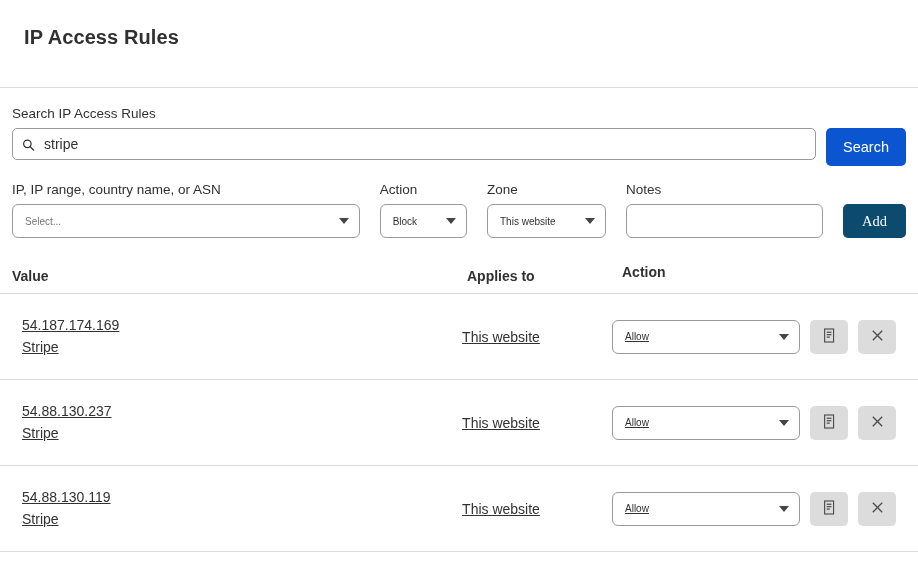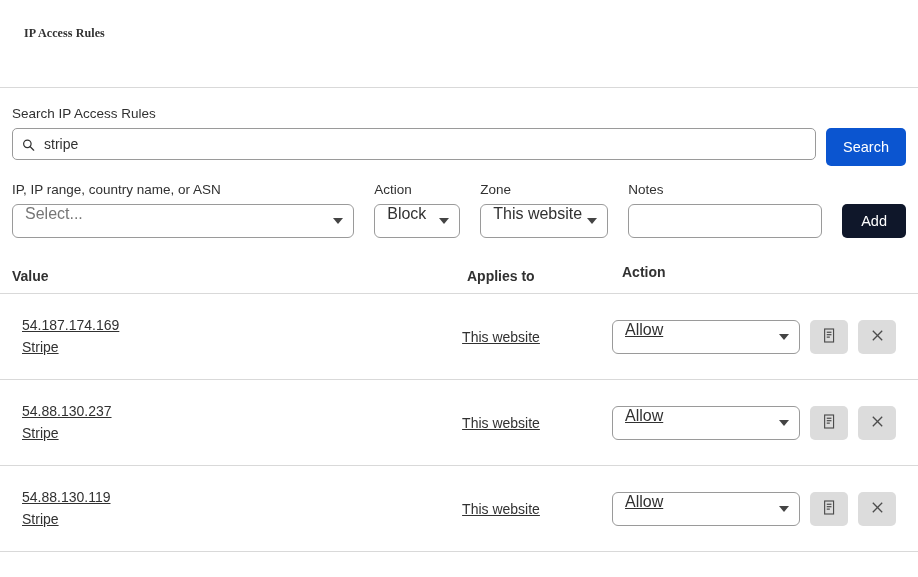--- a/index.html
+++ b/index.html
@@ -16,26 +16,25 @@
   }
 
   
   .page-header {
     padding: 26px 24px 0 24px;
     height: 88px;
     box-sizing: border-box;
     border-bottom: 1px solid #d9d9d9;
   }
   .page-title {
-    font-size: 12px;
+    font-size: 20px;
     font-weight: bold;
     color: #313131;
     margin: 0 0 14px 0;
     letter-spacing: .1px;
-    font-family: Liberation Serif, serif;
   }
   .page-desc {
     font-size: 14.5px;
     color: #313131;
     line-height: 1.3;
   }
 
   
   .search-section {
     padding: 18px 12px 0 12px;
@@ -110,23 +109,23 @@
   .col-notes  { width: 212px; }
 
   .select-box {
     position: relative;
     height: 34px;
     border: 1px solid #9a9a9a;
     border-radius: 6px;
     background: #fff;
     box-sizing: border-box;
     display: flex;
-    align-items: flex-start;
+    align-items: center;
     padding: 0 26px 0 12px;
-    font-size: 16px;
+    font-size: 10px;
     color: #313131;
     cursor: pointer;
     white-space: nowrap;
     overflow: hidden;
   }
   .select-box.placeholder { color: #767676; }
   .caret {
     position: absolute;
     right: 10px;
     top: 50%;
@@ -144,28 +143,28 @@
     border-radius: 6px;
     background: #fff;
     padding: 0 10px;
     font-size: 14px;
     font-family: "Liberation Sans", sans-serif;
     color: #313131;
     outline: none;
     width: 100%;
   }
   .btn-add {
-    background: #0f172a;
+    background: #0c4a6e;
     color: #fff;
     border: none;
     border-radius: 5px;
     height: 34px;
     padding: 0 19px;
     font-size: 14.5px;
-    font-family: Liberation Sans, sans-serif;
+    font-family: Liberation Serif, serif;
     cursor: pointer;
   }
 
   
   .rules-table {
     margin-top: 30px;
     width: 100%;
   }
   .thead {
     display: flex;

